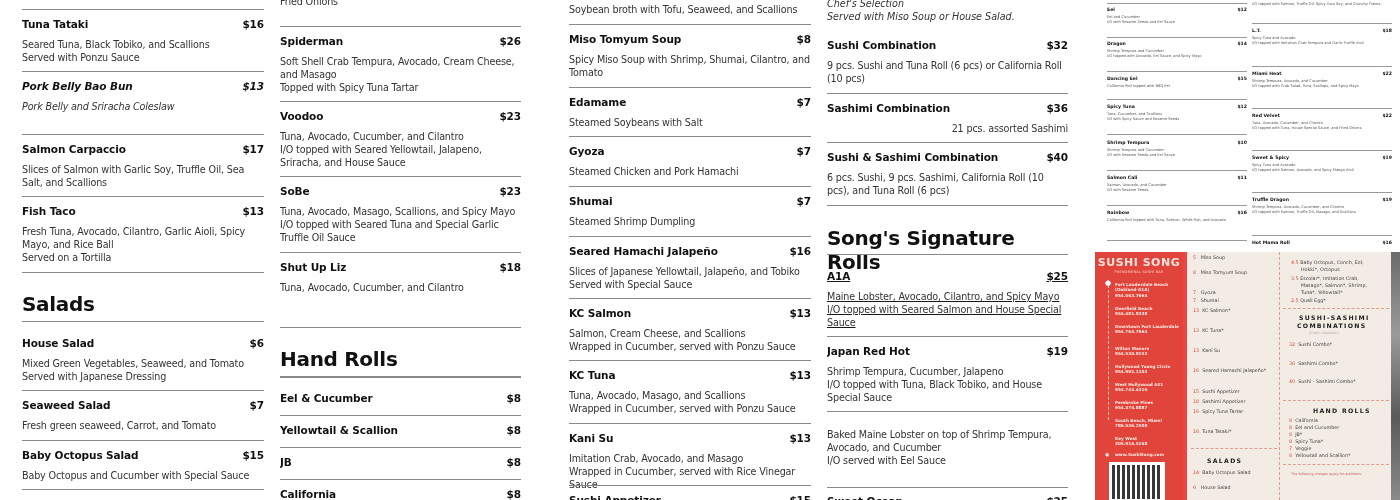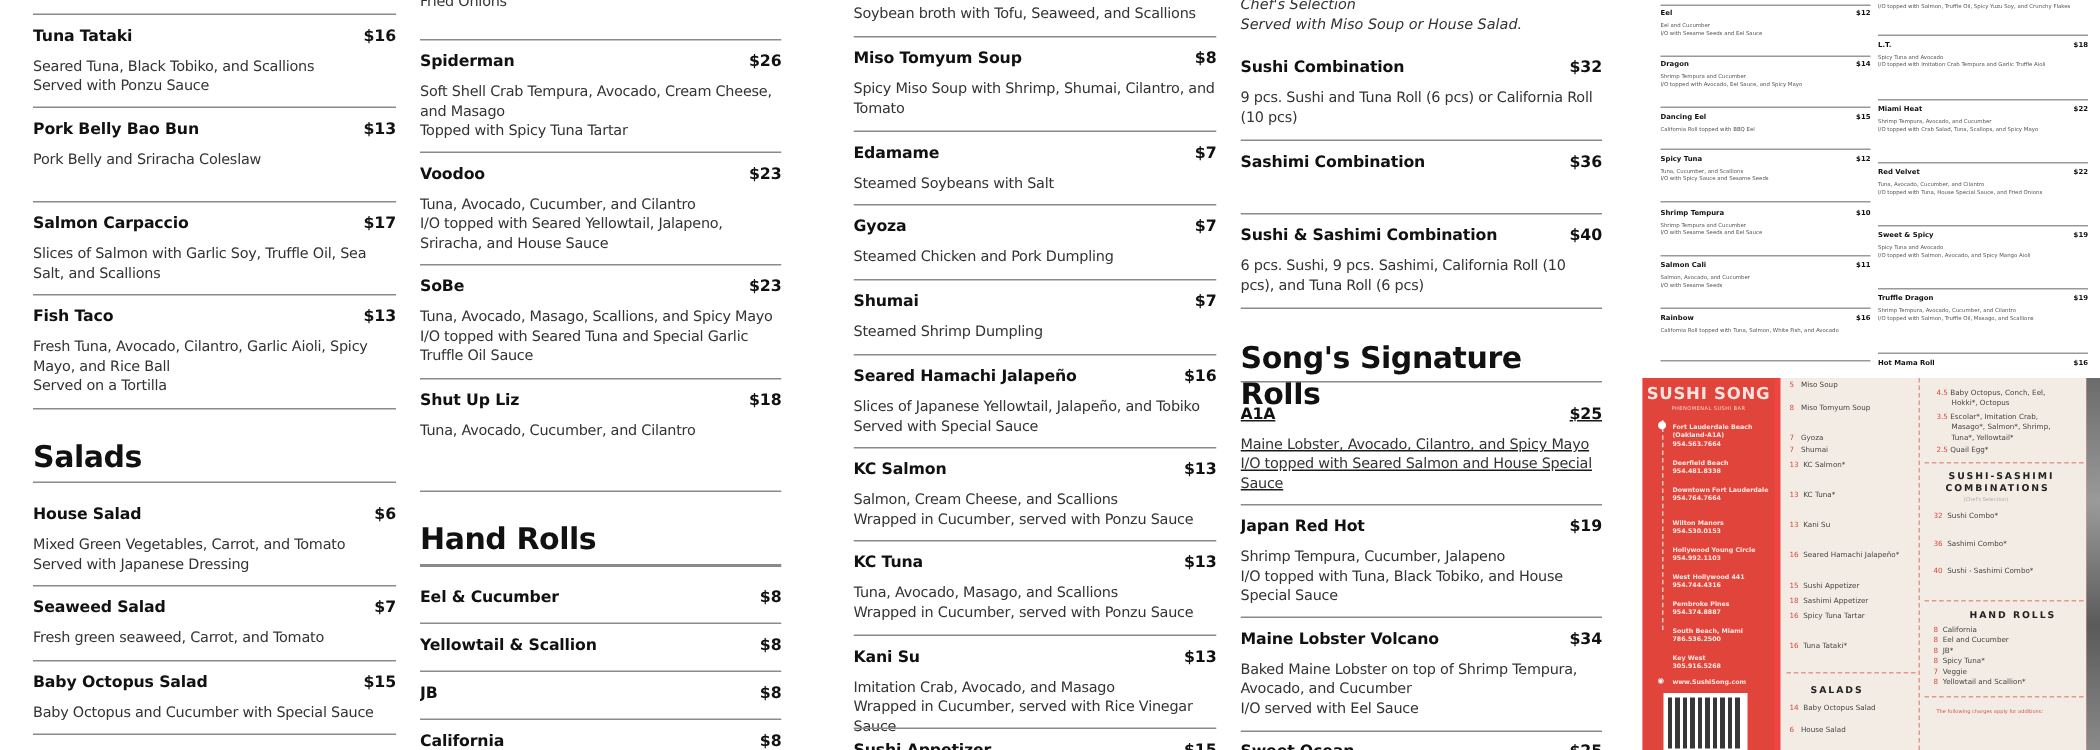--- a/index.html
+++ b/index.html
@@ -59,21 +59,21 @@
         <span>Tuna Tataki</span>
         <span>$16</span>
       </div>
     <div class="desc">
         <div>Seared Tuna, Black Tobiko, and Scallions</div>
         <div>Served with Ponzu Sauce</div>
       </div>
   </div>
   <div class="abs sep" style="top:71px;"></div>
 
-  <div class="abs item" style="top:80px;">
+  <div class="abs item" style="top:80px;font-style:italic;">
     <div class="item-head">
         <span>Pork Belly Bao Bun</span>
         <span>$13</span>
       </div>
     <div class="desc">
         <div>Pork Belly and Sriracha Coleslaw</div>
       </div>
   </div>
   <div class="abs sep" style="top:134px;"></div>
 
@@ -102,21 +102,21 @@
 
   <div class="abs section-title" style="top:292px;">Salads</div>
   <div class="abs sep" style="top:321px;"></div>
 
   <div class="abs item" style="top:337px;">
     <div class="item-head">
         <span>House Salad</span>
         <span>$6</span>
       </div>
     <div class="desc">
-        <div>Mixed Green Vegetables, Carrot, and Tomato</div>
+        <div>Mixed Green Vegetables, Seaweed, and Tomato</div>
         <div>Served with Japanese Dressing</div>
       </div>
   </div>
   <div class="abs sep" style="top:390px;"></div>
 
   <div class="abs item" style="top:399px;">
     <div class="item-head">
         <span>Seaweed Salad</span>
         <span>$7</span>
       </div>
@@ -246,21 +246,21 @@
       </div>
   </div>
   <div class="abs sep" style="top:136px;"></div>
 
   <div class="abs item" style="top:145px;">
     <div class="item-head">
         <span>Gyoza</span>
         <span>$7</span>
       </div>
     <div class="desc">
-        <div>Steamed Chicken and Pork Dumpling</div>
+        <div>Steamed Chicken and Pork Hamachi</div>
       </div>
   </div>
   <div class="abs sep" style="top:186px;"></div>
 
   <div class="abs item" style="top:195px;">
     <div class="item-head">
         <span>Shumai</span>
         <span>$7</span>
       </div>
     <div class="desc">
@@ -340,20 +340,23 @@
         <div>9 pcs. Sushi and Tuna Roll (6 pcs) or California Roll (10 pcs)</div>
       </div>
   </div>
   <div class="abs sep" style="top:93px;"></div>
 
   <div class="abs item" style="top:102px;text-align:right;">
     <div class="item-head">
         <span>Sashimi Combination</span>
         <span>$36</span>
       </div>
+    <div class="desc">
+        <div>21 pcs. assorted Sashimi</div>
+      </div>
   </div>
   <div class="abs sep" style="top:142px;"></div>
 
   <div class="abs item" style="top:151px;">
     <div class="item-head">
         <span>Sushi &amp; Sashimi Combination</span>
         <span>$40</span>
       </div>
     <div class="desc">
         <div>6 pcs. Sushi, 9 pcs. Sashimi, California Roll (10 pcs), and Tuna Roll (6 pcs)</div>
@@ -382,24 +385,20 @@
         <span>$19</span>
       </div>
     <div class="desc">
         <div>Shrimp Tempura, Cucumber, Jalapeno</div>
         <div>I/O topped with Tuna, Black Tobiko, and House Special Sauce</div>
       </div>
   </div>
   <div class="abs sep" style="top:411px;"></div>
 
   <div class="abs item" style="top:420px;">
-    <div class="item-head">
-        <span>Maine Lobster Volcano</span>
-        <span>$34</span>
-      </div>
     <div class="desc">
         <div>Baked Maine Lobster on top of Shrimp Tempura, Avocado, and Cucumber</div>
         <div>I/O served with Eel Sauce</div>
       </div>
   </div>
   <div class="abs sep" style="top:487px;"></div>
 
   <div class="abs item" style="top:495px;">
     <div class="item-head">
         <span>Sweet Ocean</span>

